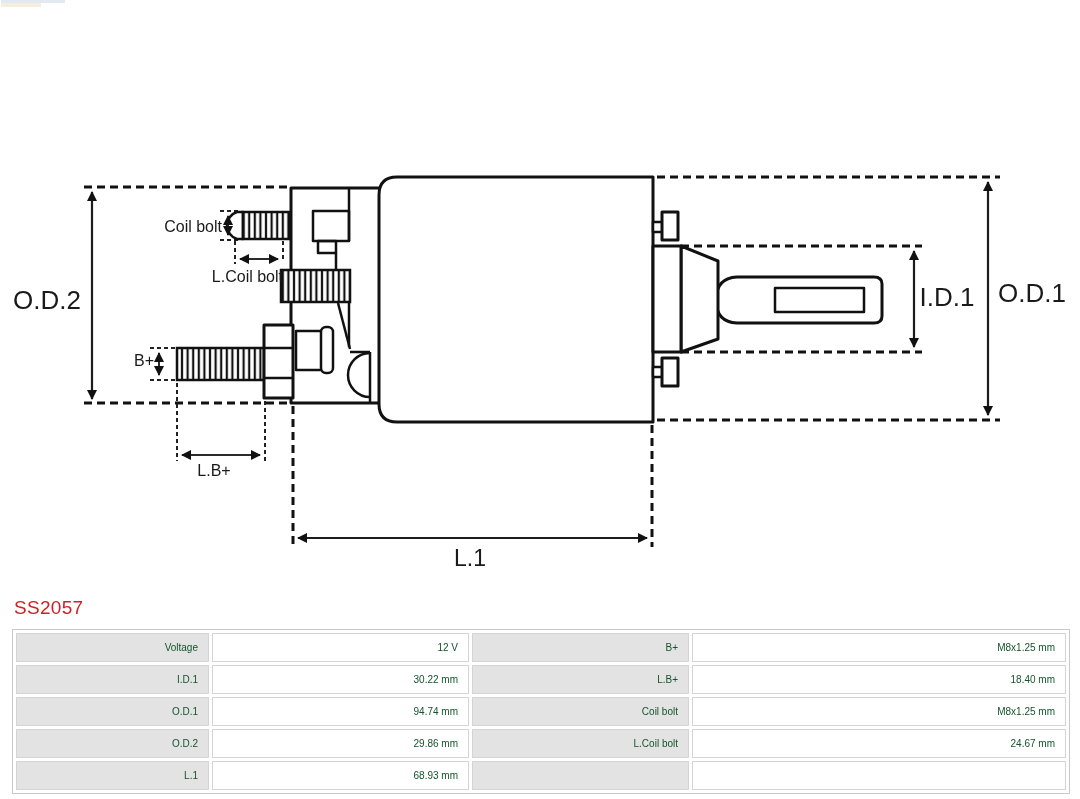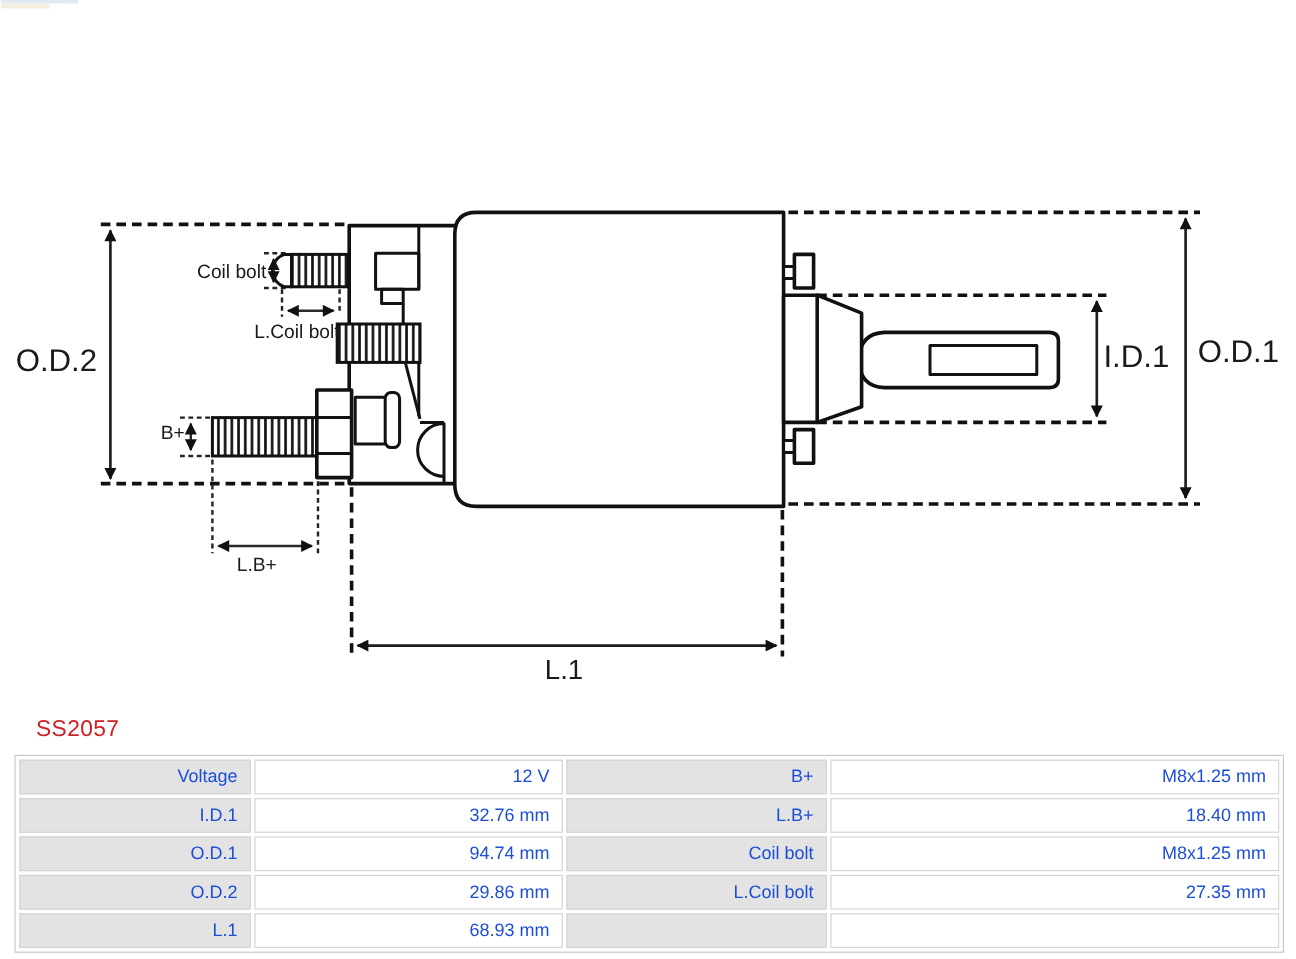--- a/index.html
+++ b/index.html
@@ -8,26 +8,26 @@
   .stage { position:relative; width:1080px; height:799px; background:#fff; }
 
   
   .wm { position:absolute; left:1px; top:0; }
   .wm .r1 { width:64px; height:3px; background:#d7dfee; opacity:.7; }
   .wm .r2 { width:40px; height:4px; background:#f3ead6; opacity:.8; }
 
   .diagram { position:absolute; left:0; top:0; }
 
   .part-number { position:absolute; left:14px; top:597px;
-                 font-size:19px; font-weight:500; color:#cc2127; letter-spacing:.3px;margin-left:16px; }
+                 font-size:19px; font-weight:500; color:#cc2127; letter-spacing:.3px; }
 
   table.spec { position:absolute; left:12px; top:629px; width:1056px;
                border-collapse:separate; border-spacing:3px; table-layout:fixed;
                background:#fff; border:1px solid #c9c9c9; }
-  table.spec td { height:27px; line-height:27px; font-size:15px; color:#1d4ed8;
+  table.spec td { height:27px; line-height:27px; font-size:10px; color:#14532d;
                   text-align:right; padding:0 10px; border:1px solid #d4d4d4;
                   overflow:hidden; white-space:nowrap; }
   td.lbl { background:#e3e3e3; }
   td.val { background:#ffffff; }
 
   
   .outline  { fill:#ffffff; stroke:#111111; stroke-width:3; stroke-linejoin:round; }
   .outline2 { fill:#ffffff; stroke:#111111; stroke-width:2.5; stroke-linejoin:round; }
   .iline    { fill:none; stroke:#111111; stroke-width:2.5; stroke-linejoin:round; }
   .thr      { fill:url(#thr); stroke:#111111; stroke-width:2.5; }
@@ -157,35 +157,35 @@
       </colgroup>
     <tbody>
       <tr>
         <td class="lbl">Voltage</td>
         <td class="val">12 V</td>
         <td class="lbl">B+</td>
         <td class="val">M8x1.25 mm</td>
       </tr>
       <tr>
         <td class="lbl">I.D.1</td>
-        <td class="val">32.76 mm</td>
+        <td class="val">30.22 mm</td>
         <td class="lbl">L.B+</td>
         <td class="val">18.40 mm</td>
       </tr>
       <tr>
         <td class="lbl">O.D.1</td>
         <td class="val">94.74 mm</td>
         <td class="lbl">Coil bolt</td>
         <td class="val">M8x1.25 mm</td>
       </tr>
       <tr>
         <td class="lbl">O.D.2</td>
         <td class="val">29.86 mm</td>
         <td class="lbl">L.Coil bolt</td>
-        <td class="val">27.35 mm</td>
+        <td class="val">24.67 mm</td>
       </tr>
       <tr>
         <td class="lbl">L.1</td>
         <td class="val">68.93 mm</td>
         <td class="lbl"></td>
         <td class="val"></td>
       </tr>
     </tbody>
   </table>
 

